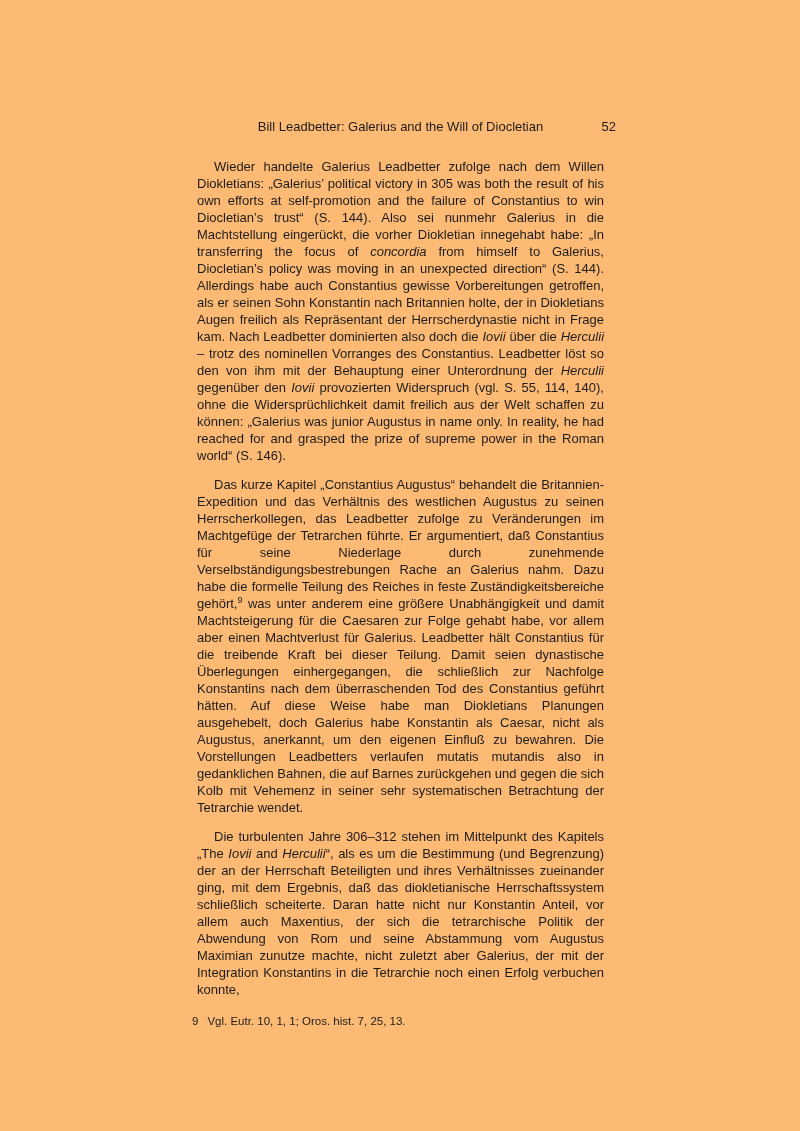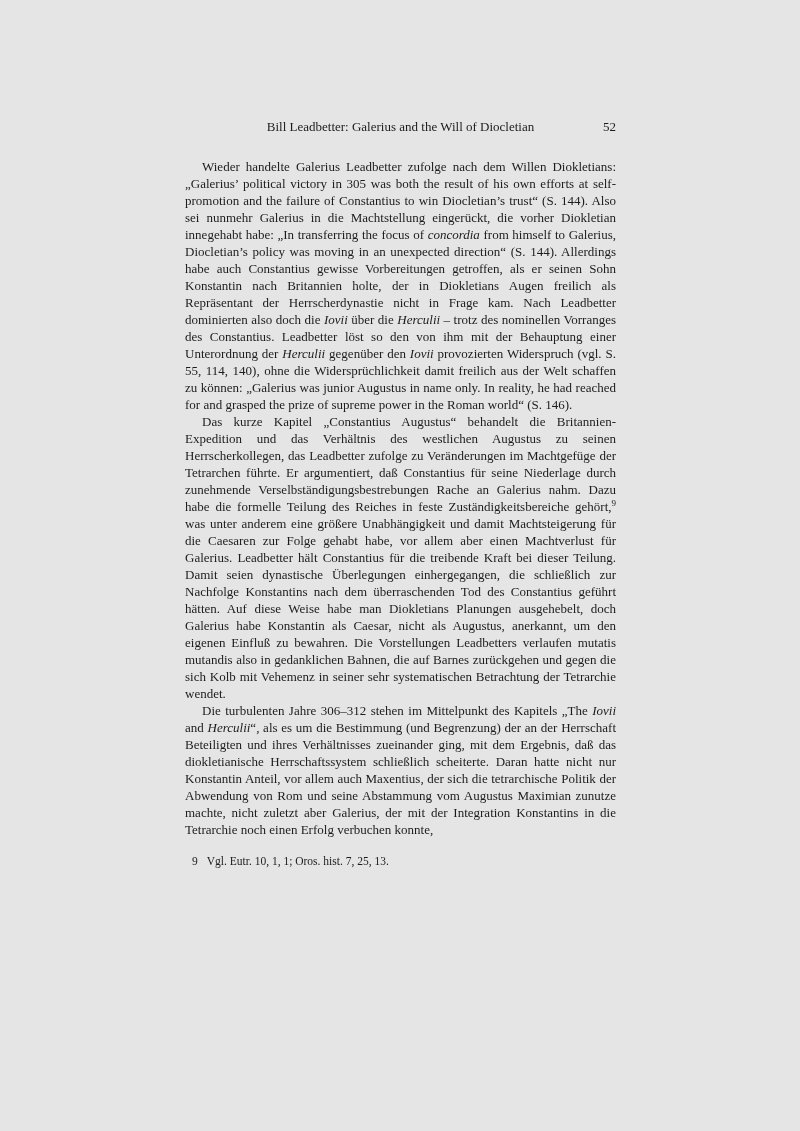--- a/index.html
+++ b/index.html
@@ -4,22 +4,22 @@
 <style>
   html, body {
     margin: 0;
     padding: 0;
     background: #ffffff;
   }
   .sheet {
     position: relative;
     width: 800px;
     height: 1131px;
-    background: #e5e5e5;
-    font-family: Liberation Serif, serif;
+    background: #fdba74;
+    font-family: Liberation Sans, sans-serif;
     color: #1c1c1c;
     overflow: hidden;
   }
   .content {
     position: absolute;
     left: 185px;
     top: 119px;
     width: 431px;
   }
   .running-header {
@@ -30,21 +30,21 @@
   }
   .page-number {
     position: absolute;
     right: 0;
     top: 0;
   }
   .body-text {
     margin-top: 23px;
   }
   .para {
-    margin: 0;
+    margin: 12px;
     text-align: justify;
     text-indent: 17px;
     font-size: 13px;
     line-height: 17px;
     hyphens: auto;
   }
   .para em {
     font-style: italic;
   }
   .para sup {

